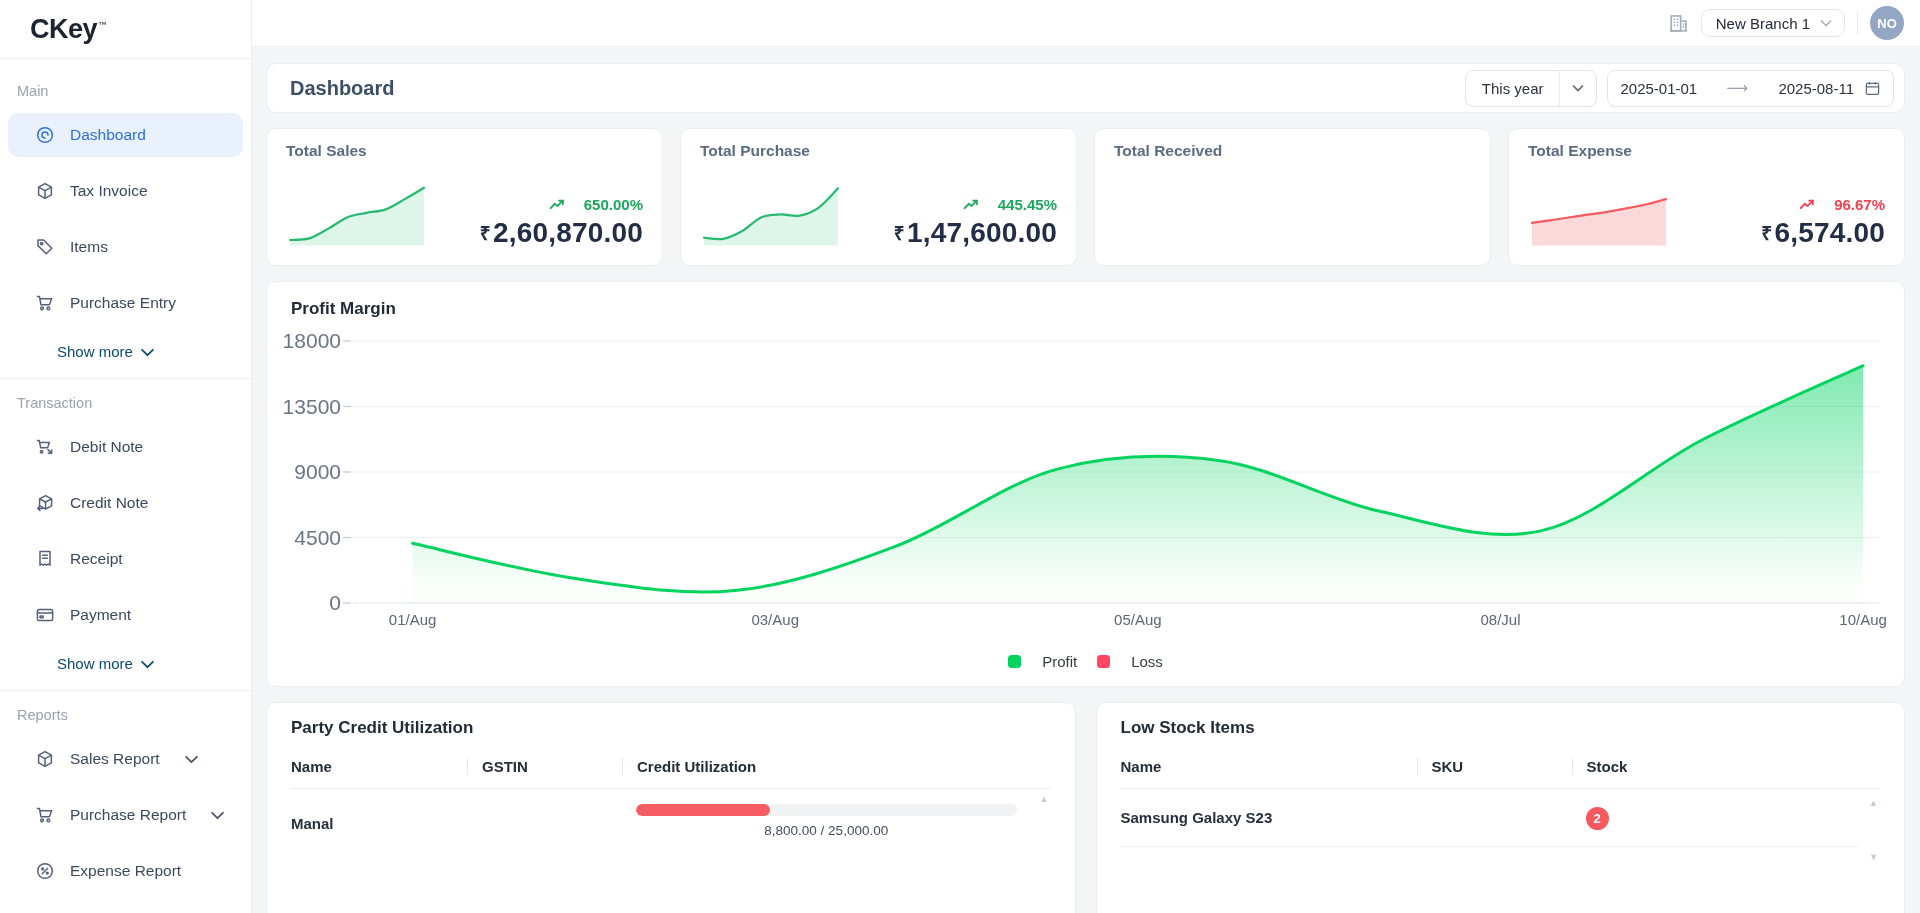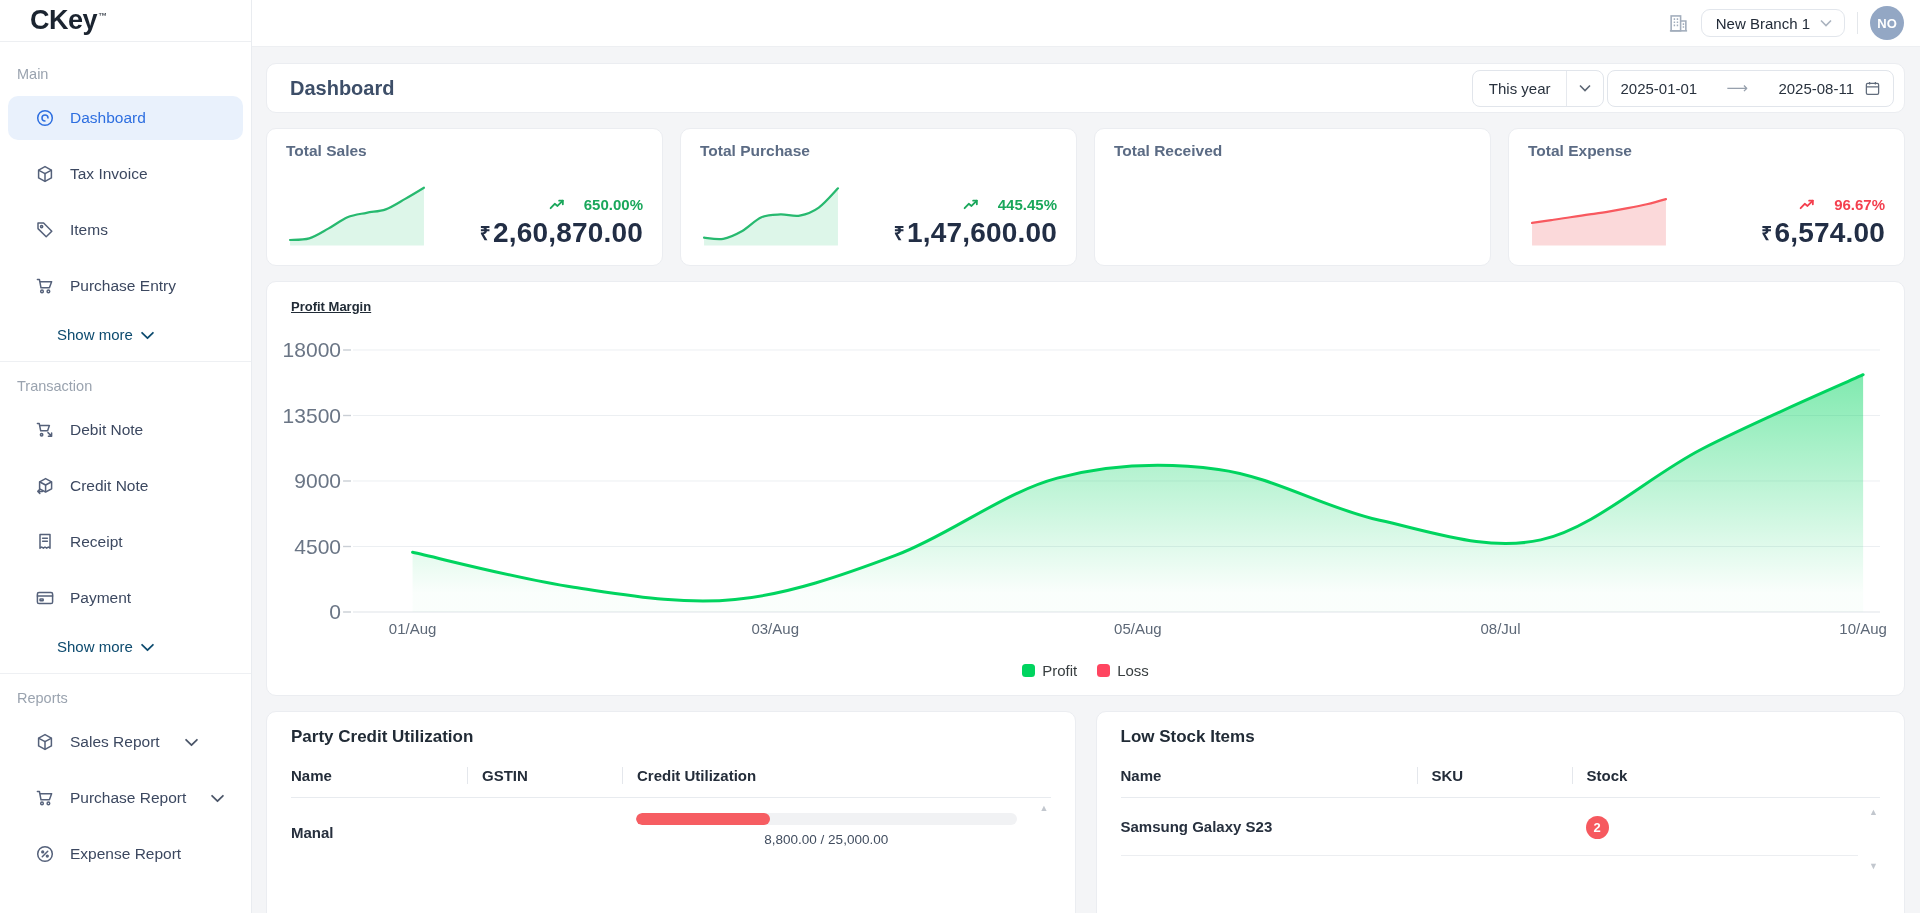--- a/index.html
+++ b/index.html
@@ -2,21 +2,21 @@
 <html><head>
 <meta charset="utf-8">
 <style>
   * { box-sizing: border-box; margin: 0; padding: 0; }
   html,body { width:1920px; height:913px; overflow:hidden; background:#f4f5f7;
     font-family:"Liberation Sans", sans-serif; }
   .app { display:flex; width:1920px; height:913px; }
 
   
   .sidebar { width:252px; background:#ffffff; border-right:1px solid #e9ecf0; height:913px; flex:0 0 252px; overflow:hidden; }
-  .logo-row { height:42px; border-bottom:1px solid #edeff2; display:flex; align-items:center; padding-left:30px; }
+  .logo-row { height:59px; border-bottom:1px solid #edeff2; display:flex; align-items:center; padding-left:30px; }
   .logo { font-size:27px; font-weight:600; color:#1b2430; letter-spacing:-0.5px; }
   .logo sup { font-size:9px; color:#49505a; margin-left:1px; }
   .side-nav { padding:14px 0 0 0; }
   .side-section-label { font-size:14.5px; color:#9aa3af; padding:10px 0 12px 17px; }
   .side-item { display:flex; align-items:center; gap:15px; height:44px; margin:2px 8px 12px 8px; padding-left:27px; border-radius:10px; color:#3c4860; font-size:15.5px; font-weight:500; cursor:pointer; }
   .side-item .s-icon { width:20px; height:20px; color:#55617a; display:inline-flex; }
   .side-item.active { background:#e9f1fc; color:#2e6fe0; }
   .side-item.active .s-icon { color:#2e6fe0; }
   .side-item .item-chev { color:#4a5568; margin-left:10px; display:inline-flex; }
   .show-more { display:flex; align-items:center; gap:8px; color:#0c4a6e; font-size:15px; font-weight:500; padding:6px 0 14px 57px; cursor:pointer; }
@@ -30,21 +30,21 @@
   .branch-btn .chev { color:#aab3bf; display:inline-flex; }
   .top-divider { width:1px; height:22px; background:#e4e7eb; }
   .avatar { width:34px; height:34px; border-radius:50%; background:#93a7c4; color:#fff; font-size:13px; font-weight:700; display:flex; align-items:center; justify-content:center; }
 
   .content { flex:1; padding:16px 15px 0 14px; overflow:hidden; }
   .card { background:#fff; border:1px solid #ebedf1; border-radius:10px; }
 
   
   .page-head { height:50px; display:flex; align-items:center; justify-content:space-between; padding:0 10px 0 23px; margin-bottom:15px; }
   .page-title { font-size:20px; font-weight:700; color:#3d4e68; }
-  .head-controls { display:flex; align-items:center; gap:3px; }
+  .head-controls { display:flex; align-items:center; gap:10px; }
   .preset-select { display:flex; align-items:center; height:37px; border:1px solid #e1e5eb; border-radius:8px; background:#fff; cursor:pointer; }
   .preset-select .label { padding:0 16px; font-size:15px; color:#29323e; }
   .preset-select .sep { width:1px; align-self:stretch; background:#e6e9ee; }
   .preset-select .chev { width:36px; display:flex; justify-content:center; color:#5c6674; }
   .date-range { display:flex; align-items:center; height:37px; border:1px solid #e1e5eb; border-radius:8px; background:#fff; padding:0 12px; gap:10px; }
   .date-val { font-size:15px; color:#29323e; width:96px; }
   .date-arrow { color:#97a0ad; font-size:15px; }
   .cal-icon { color:#616c7c; display:inline-flex; cursor:pointer; }
 
   
@@ -53,30 +53,30 @@
   .stat-label { font-size:15.5px; font-weight:600; color:#5b6b84; }
   .stat-body { flex:1; display:flex; align-items:flex-end; justify-content:space-between; }
   .spark { width:142px; height:74px; }
   .stat-right { text-align:right; padding-bottom:2px; }
   .pct-row { display:inline-flex; align-items:flex-end; gap:18px; font-size:15px; font-weight:700; margin-bottom:4px; }
   .amount-row { font-size:28px; font-weight:800; color:#222e45; letter-spacing:0.2px; white-space:nowrap; }
   .amount-row .rupee { font-size:19px; font-weight:700; margin-right:2px; vertical-align:2px; }
 
   
   .chart-card { padding:17px 24px 12px 24px; margin-bottom:15px; }
-  .chart-title { font-size:13px; font-weight:700; color:#212b36; margin-bottom:36px;text-decoration:underline; }
+  .chart-title { font-size:17px; font-weight:700; color:#212b36; margin-bottom:22px; }
   .chart-area { display:flex; }
   .ylabels { width:62px; position:relative; height:262px; flex:0 0 62px; }
   .ylabel { position:absolute; right:12px; transform:translateY(-50%); font-size:21px; color:#6a7585; }
   .plot { flex:1; position:relative; }
   .plot svg { display:block; width:100%; height:262px; overflow:visible; }
   .xlabels { position:relative; height:28px; margin-top:6px; }
   .xlabel { position:absolute; transform:translateX(-50%); font-size:15px; color:#5d6877; top:2px; }
   .legend { display:flex; justify-content:center; gap:20px; margin-top:16px; padding-bottom:4px; }
-  .legend-item { display:flex; align-items:center; gap:7px; font-size:15px; color:#373d3f; cursor:pointer; }
+  .legend-item { display:flex; align-items:center; gap:21px; font-size:15px; color:#373d3f; cursor:pointer; }
   .legend-swatch { width:13px; height:13px; border-radius:3.5px; }
 
   
   .bottom { display:grid; grid-template-columns:1fr 1fr; gap:20px; }
   .table-card { padding:15px 24px 20px 24px; height:300px; position:relative; }
   .table-title { font-size:17px; font-weight:700; color:#212b36; margin-bottom:20px; }
   .t-head { display:flex; border-bottom:1px solid #e8ebef; padding-bottom:13px; }
   .t-th { font-size:15px; font-weight:700; color:#242d3a; }
   .t-th .th-inner { display:block; }
   .t-th.with-sep .th-inner { border-left:1px solid #e4e7ec; padding-left:14px; margin-left:-14px; }

